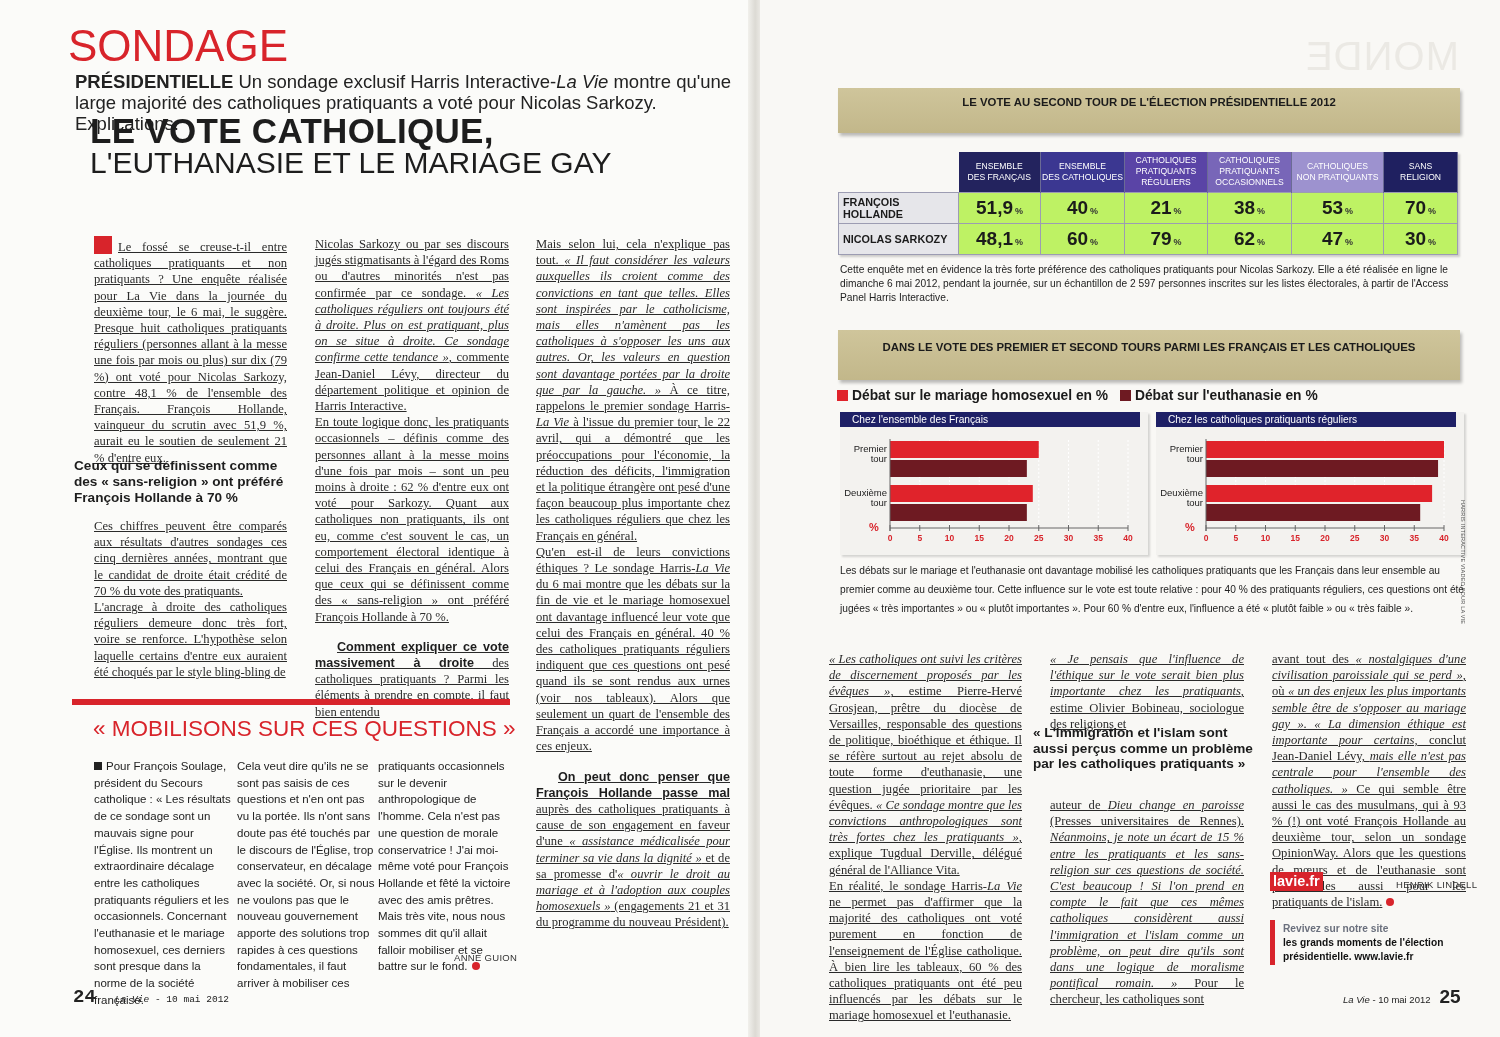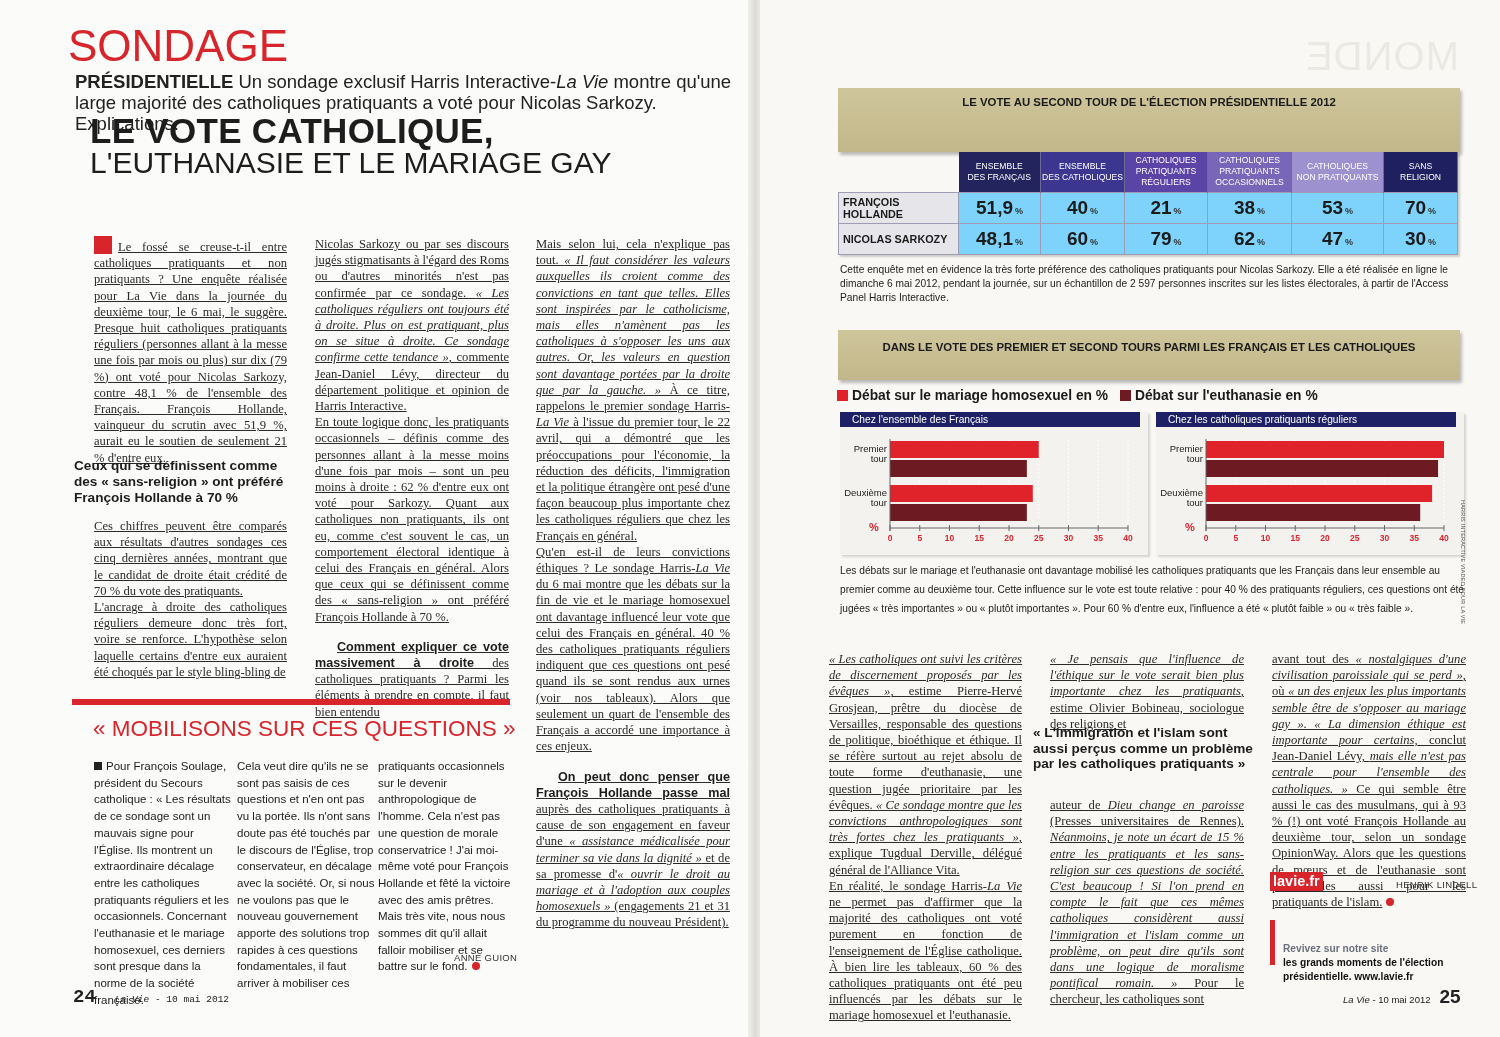--- a/index.html
+++ b/index.html
@@ -36,27 +36,27 @@
   .byline { position: absolute; font-family: "Liberation Sans", sans-serif; font-size: 9.5px; color: #333; letter-spacing: 0.3px; }
 
   .folio { position: absolute; font-family: "Liberation Sans", sans-serif; color: #222; }
   .folio .num { font-size: 19px; font-weight: bold; }
   .folio .mag { font-size: 9.5px; }
 
   
   #ghost { left: 1305px; top: 34px; font-family: "Liberation Sans", sans-serif; font-size: 40px; color: #ebe9e4; transform: scaleX(-1); letter-spacing: 1px; }
   .banner { position: absolute; left: 838px; width: 622px; background: linear-gradient(180deg, #cfc59b, #c2b78a); box-shadow: 2px 3px 3px rgba(0,0,0,0.25);
             font-family: "Liberation Sans", sans-serif; font-weight: bold; font-size: 11.4px; line-height: 15px; text-align: center; color: #1b1b1b; }
-  #banner1 { top: 88px; height: 64px; padding-top: 7px; }
+  #banner1 { top: 88px; height: 45px; padding-top: 7px; }
   #banner2 { top: 330px; height: 50px; padding-top: 10px; }
 
   table#vote { position: absolute; left: 838px; top: 152px; border-collapse: collapse; font-family: "Liberation Sans", sans-serif; box-shadow: 2px 2px 2px rgba(0,0,0,0.18); }
   #vote th { height: 40px; font-size: 8.6px; font-weight: normal; line-height: 11px; color: #fff; text-align: center; border-right: 1px solid #6b6b95; }
   #vote th.corner { background: transparent; border: none; width: 120px; }
-  #vote td { height: 31px; border: 1px solid #9c9cb2; background: #7dd3fc; text-align: center; }
+  #vote td { height: 31px; border: 1px solid #9c9cb2; background: #bef264; text-align: center; }
   #vote td.rowlab { background: #e6e6ea; font-size: 10.8px; font-weight: bold; text-align: left; padding-left: 4px; color: #1b1b1b; }
   #vote td .big { font-size: 19px; font-weight: bold; color: #1b1b1b; }
   #vote td .pct { font-size: 9px; font-weight: bold; color: #333; margin-left: 2px; }
 
   #note1 { left: 840px; top: 263px; width: 630px; font-family: "Liberation Sans", sans-serif; font-size: 10.2px; line-height: 14.2px; color: #222; }
   #note2 { left: 840px; top: 561px; width: 625px; font-family: "Liberation Sans", sans-serif; font-size: 10.2px; line-height: 19px; color: #222; }
 
   #legend { left: 837px; top: 388px; font-family: "Liberation Sans", sans-serif; font-weight: bold; font-size: 13.8px; color: #1b1b1b; white-space: nowrap; }
   .lsw { display: inline-block; width: 11px; height: 11px; vertical-align: -1px; margin-right: 4px; }
 
@@ -67,21 +67,21 @@
   .chart svg { position: absolute; left: 0; top: 0; }
   .chart text { font-family: "Liberation Sans", sans-serif; }
 
   #vcredit { left: 1466px; top: 500px; font-family: "Liberation Sans", sans-serif; font-size: 5.5px; color: #555; transform: rotate(90deg); transform-origin: left top; white-space: nowrap; letter-spacing: 0.2px; }
 
   .pull { position: absolute; font-family: "Liberation Sans", sans-serif; font-weight: bold; font-size: 13.6px; line-height: 15.5px; color: #1b1b1b; }
 
   #lavie-tag { left: 1270px; top: 872px; background: #d8242b; color: #fff; font-family: "Liberation Sans", sans-serif; font-size: 14.5px; font-weight: bold; padding: 1px 3px 2px 3px; line-height: 16px; }
   #lavie-bar { left: 1270px; top: 920px; width: 5px; height: 45px; background: #d8242b; }
   #lavie-text { left: 1283px; top: 922px; font-family: "Liberation Sans", sans-serif; font-weight: bold; font-size: 10.2px; line-height: 14px; color: #111; }
-  #lavie-text .grey { color: #6a6f7c; margin-top: 20px; }
+  #lavie-text .grey { color: #6a6f7c; }
 </style>
 </head>
 <body>
 
 <div class="page" id="page-left"></div>
 <div class="gutter"></div>
 <div class="page" id="page-right"></div>
 
 <div class="abs" id="kicker">SONDAGE</div>
 <div class="abs" id="standfirst"><b>PRÉSIDENTIELLE</b><span> Un sondage exclusif Harris Interactive-</span><i>La Vie</i><span> montre qu'une large majorité des catholiques pratiquants a voté pour Nicolas Sarkozy. Explications.</span></div>

